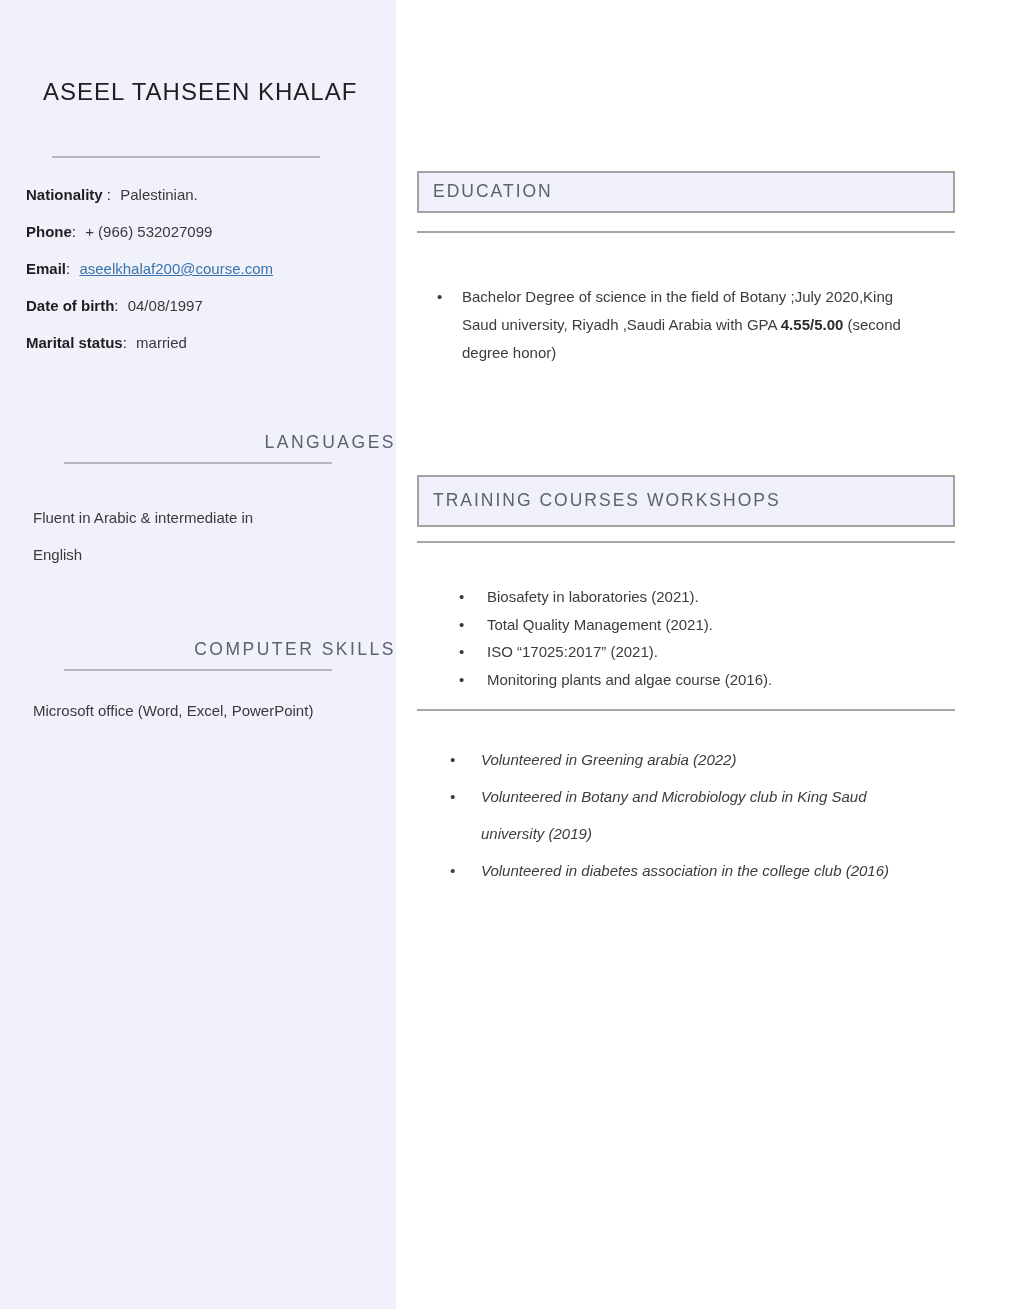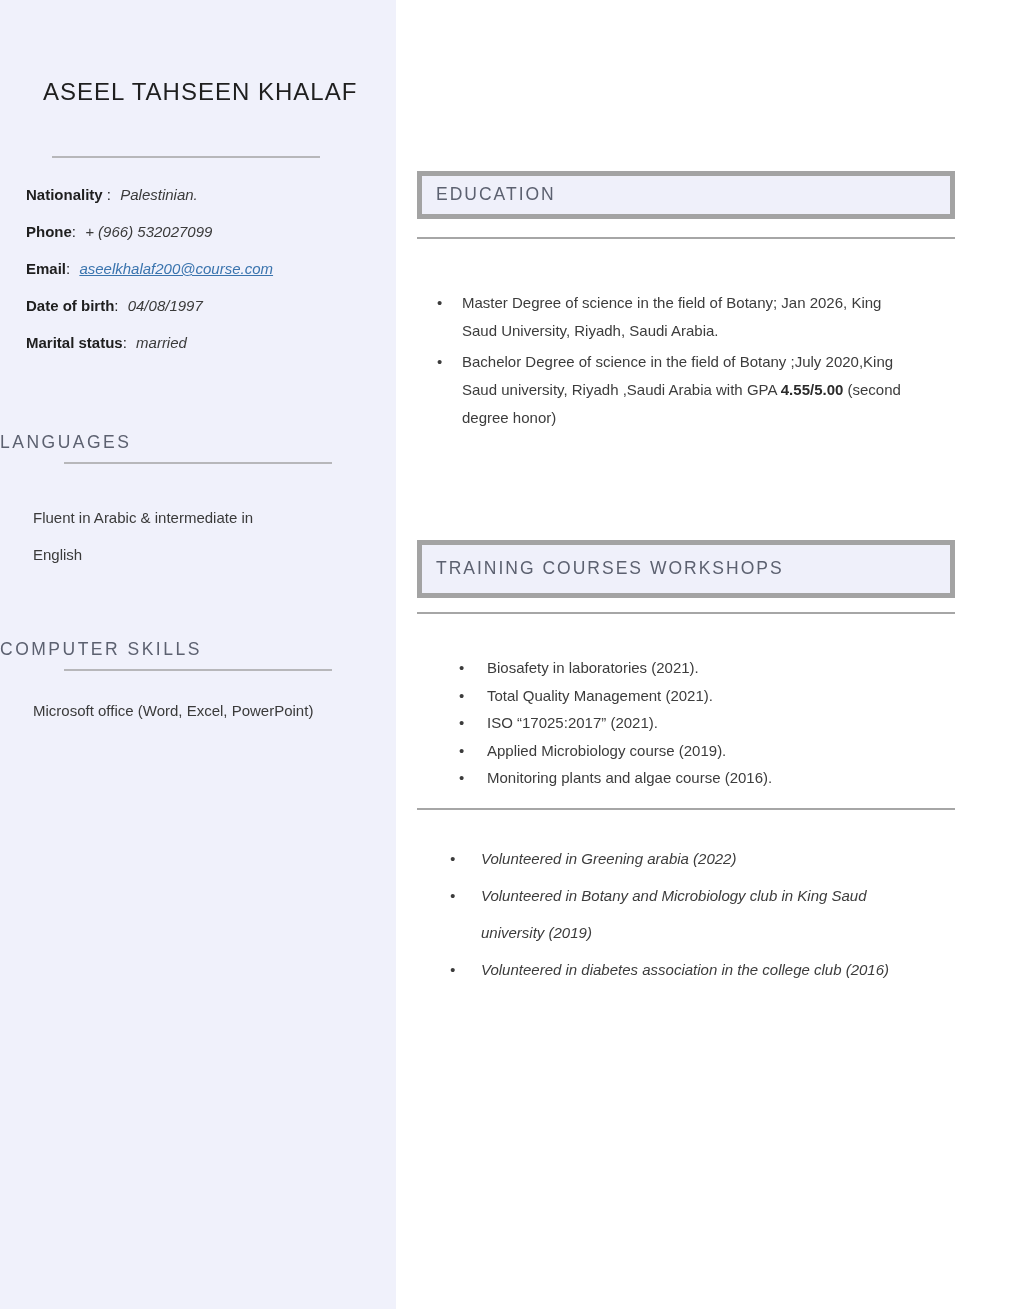--- a/index.html
+++ b/index.html
@@ -11,34 +11,34 @@
   .sidebar { width:396px; height:1309px; background:#f0f1fb; flex-shrink:0; }
   .name { margin:78px 20px 0 43px; font-size:24px; font-weight:400;
           color:#1f1f1f; letter-spacing:1px; white-space:nowrap; }
   .name-rule { border:none; border-top:2px solid #b7b7ba; width:268px; margin:50px 0 0 52px; }
 
   .info { margin:26px 20px 0 26px; font-size:15px; color:#3a3a3a; }
   .info-row { margin-top:15px; line-height:22px; white-space:nowrap; }
   .info-row:first-child { margin-top:0; }
   .pi-label { font-weight:700; color:#1f1f1f; }
   .pi-sep { color:#1f1f1f; }
-  .pi-value { margin-left:5px;font-style:italic; }
+  .pi-value { margin-left:5px; }
   .email-link { color:#3a74ae; text-decoration:underline; cursor:pointer; }
 
-  .side-heading { margin-top:78px; text-align:left; font-size:17.5px; font-weight:400;
+  .side-heading { margin-top:78px; text-align:right; font-size:17.5px; font-weight:400;
                   letter-spacing:2.5px; color:#5c6170; }
   .side-rule { border:none; border-top:2px solid #b7b7ba; width:268px; margin:9px auto 0 auto; }
   .side-text { margin:35px 20px 0 33px; width:272px; font-size:15px;
                line-height:37px; color:#3a3a3a; }
   .side-heading.skills { margin-top:66px; }
   .side-text.skills { width:340px; line-height:22px; margin-top:29px; }
 
   
   .main { width:628px; padding:0 69px 0 21px; background:#ffffff; }
-  .header-box { background:#eff0fa; border:5px solid #a3a3a3; padding:8px 14px 9px 14px;
+  .header-box { background:#eff0fa; border:2px solid #a3a3a3; padding:8px 14px 9px 14px;
                 font-size:17.5px; letter-spacing:2px; color:#5c6170; }
   .header-box.tall { padding:13px 14px 14px 14px; }
   .hrule { border:none; border-top:2px solid #a6a6a6; margin-top:18px; }
 
   .edu-box { margin-top:171px; }
   .edu-rule { margin-top:18px; }
   ul.blist { list-style:none; }
   ul.blist li { position:relative; color:#3c3c3c; font-size:15px; }
   ul.blist li::before { content:"\2022"; position:absolute; top:0; }
 
@@ -97,38 +97,34 @@
 
   <main class="main">
 
     <section>
       <div class="header-box edu-box">
         <span>EDUCATION</span>
       </div>
       <hr class="hrule edu-rule">
       <ul class="blist edu-list">
         <li>
-          <span>Master Degree of science in the field of Botany; Jan 2026, King Saud University, Riyadh, Saudi Arabia.</span>
-        </li>
-        <li>
           <span>Bachelor Degree of science in the field of Botany ;July 2020,King Saud university, Riyadh ,Saudi Arabia with GPA </span><span class="gpa-bold">4.55/5.00</span><span> (second degree honor)</span>
         </li>
       </ul>
     </section>
 
     <section>
       <div class="header-box tall train-box">
         <span>TRAINING COURSES WORKSHOPS</span>
       </div>
       <hr class="hrule train-rule">
       <ul class="blist train-list">
         <li>Biosafety in laboratories (2021).</li>
         <li>Total Quality Management (2021).</li>
         <li>ISO “17025:2017” (2021).</li>
-        <li>Applied Microbiology course (2019).</li>
         <li>Monitoring plants and algae course (2016).</li>
       </ul>
     </section>
 
     <section>
       <hr class="hrule vol-rule">
       <ul class="blist vol-list">
         <li>Volunteered in Greening arabia (2022)</li>
         <li>Volunteered in Botany and Microbiology club in King Saud university (2019)</li>
         <li>Volunteered in diabetes association in the college club (2016)</li>

